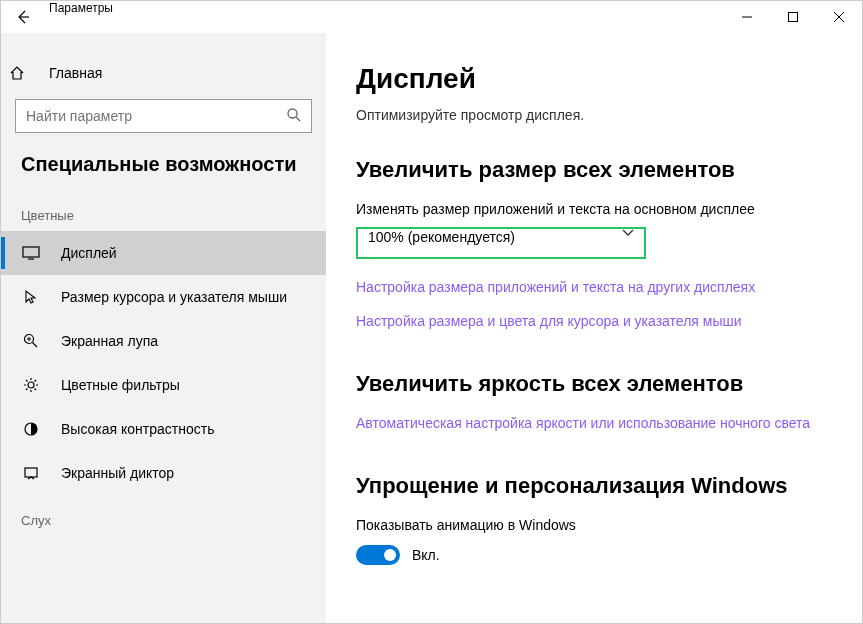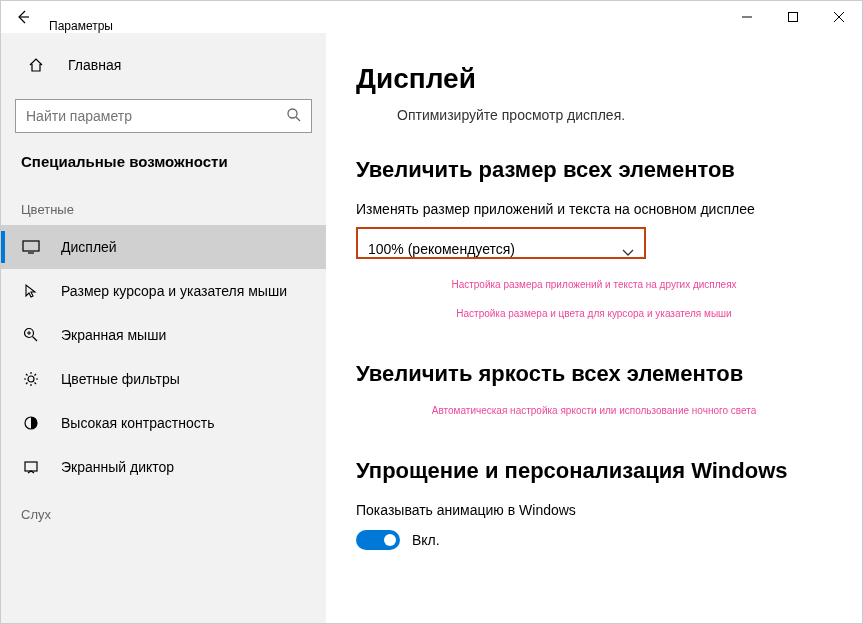--- a/index.html
+++ b/index.html
@@ -1,44 +1,44 @@
 <!DOCTYPE html>
 <html><head>
 <meta charset="utf-8">
 <style>
 * { margin: 0; padding: 0; box-sizing: border-box; font-family: "Segoe UI", Tahoma, sans-serif; }
 body { background: #fff; width: 863px; height: 624px; overflow: hidden; position: relative; }
 .window { width: 863px; height: 624px; display: flex; flex-direction: column; border: 1px solid #ccc; }
-.titlebar { height: 32px; display: flex; align-items: flex-end; background: #fff; }
+.titlebar { height: 32px; display: flex; align-items: flex-start; background: #fff; }
 .back-btn { width: 44px; height: 32px; display: flex; align-items: center; justify-content: center; font-size: 14px; }
 .title-text { font-size: 12px; color: #000; margin-left: 4px; }
 .win-controls { margin-left: auto; display: flex; }
 .win-btn { width: 46px; height: 32px; display: flex; align-items: center; justify-content: center; }
 .content { flex: 1; display: flex; overflow: hidden; }
 .sidebar { width: 325px; background: #f2f2f2; padding-top: 16px; overflow-y: auto; }
-.home-row { display: flex; align-items: flex-start; padding: 8px 27px; height: 40px; }
+.home-row { display: flex; align-items: flex-end; padding: 8px 8px; height: 40px; }
 .home-row .icon { width: 20px; margin-right: 20px; display:flex; align-items:center; }
 .home-row .label { font-size: 14px; }
 .search-wrap { margin: 10px 14px 14px 14px; }
 .search { width: 100%; height: 34px; border: 1px solid #999; background: #fff; padding: 0 34px 0 10px; font-size: 14px; position: relative; }
 .search-container { position: relative; }
 .search-icon { position: absolute; right: 10px; top: 8px; }
-.category-header { padding: 6px 20px 14px 20px; font-size: 15px; font-weight: 600; color: #000; }
+.category-header { padding: 6px 20px 14px 20px; font-size: 20px; font-weight: 600; color: #000; }
 .group-label { padding: 18px 20px 8px 20px; font-size: 13px; color: #666; }
 .nav-item { display: flex; align-items: center; padding: 0 20px; height: 44px; font-size: 14px; cursor: default; position: relative; }
 .nav-item.selected { background: #d0d0d0; }
 .nav-item.selected::before { content: ""; position: absolute; left: 0; top: 6px; bottom: 6px; width: 4px; background: #0078d7; }
 .nav-item .icon { width: 20px; margin-right: 20px; display:flex; align-items:center; justify-content:center; }
 .main { flex: 1; padding: 30px 30px 0 30px; overflow-y: auto; position: relative; }
 .page-title { font-size: 28px; font-weight: 600; margin-bottom: 12px; }
-.page-subtitle { font-size: 14px; color: #333; margin-bottom: 34px; margin-left: 41px; }
+.page-subtitle { font-size: 14px; color: #333; margin-bottom: 34px; }
 .section-title { font-size: 22px; font-weight: 600; margin-bottom: 18px; }
 .field-label { font-size: 14px; margin-bottom: 10px; }
-.select { width: 290px; height: 32px; border: 2px solid #c2410c; display: flex; align-items: flex-end; justify-content: space-between; padding: 0 10px; font-size: 14px; margin-bottom: 20px; }
-.link { color: #ec4899; font-size: 10px; display: block; margin-bottom: 18px; cursor: default; text-align: center; }
+.select { width: 290px; height: 32px; border: 2px solid #22c55e; display: flex; align-items: flex-start; justify-content: space-between; padding: 0 10px; font-size: 14px; margin-bottom: 20px; }
+.link { color: #8b5cf6; font-size: 14px; display: block; margin-bottom: 18px; cursor: default; }
 .section-gap { height: 24px; }
 .toggle-row { display: flex; align-items: center; margin-top: 12px; text-align: center; }
 .toggle { width: 44px; height: 20px; border-radius: 10px; background: #0078d7; position: relative; margin-right: 12px; }
 .toggle-knob { width: 12px; height: 12px; border-radius: 50%; background: #fff; position: absolute; right: 4px; top: 4px; }
 .toggle-label { font-size: 14px; }
 svg { display: block; }
 </style>
 </head>
 <body>
 
@@ -117,21 +117,21 @@
       </div>
 
       <div class="nav-item">
         <span class="icon">
           <svg width="16" height="16" viewBox="0 0 16 16">
               <circle cx="6" cy="6" r="4.5" stroke="#000" fill="none" stroke-width="1.2"></circle>
               <path d="M9.5 9.5 L14 14" stroke="#000" stroke-width="1.2"></path>
               <path d="M4 6 H8 M6 4 V8" stroke="#000" stroke-width="1"></path>
             </svg>
         </span>
-        <span>Экранная мыши</span>
+        <span>Экранная лупа</span>
       </div>
 
       <div class="nav-item">
         <span class="icon">
           <svg width="16" height="16" viewBox="0 0 16 16">
               <circle cx="8" cy="8" r="3" stroke="#000" fill="none" stroke-width="1.2"></circle>
               <g stroke="#000" stroke-width="1.2">
                 <path d="M8 1 V3"></path>
                 <path d="M8 13 V15"></path>
                 <path d="M1 8 H3"></path>

